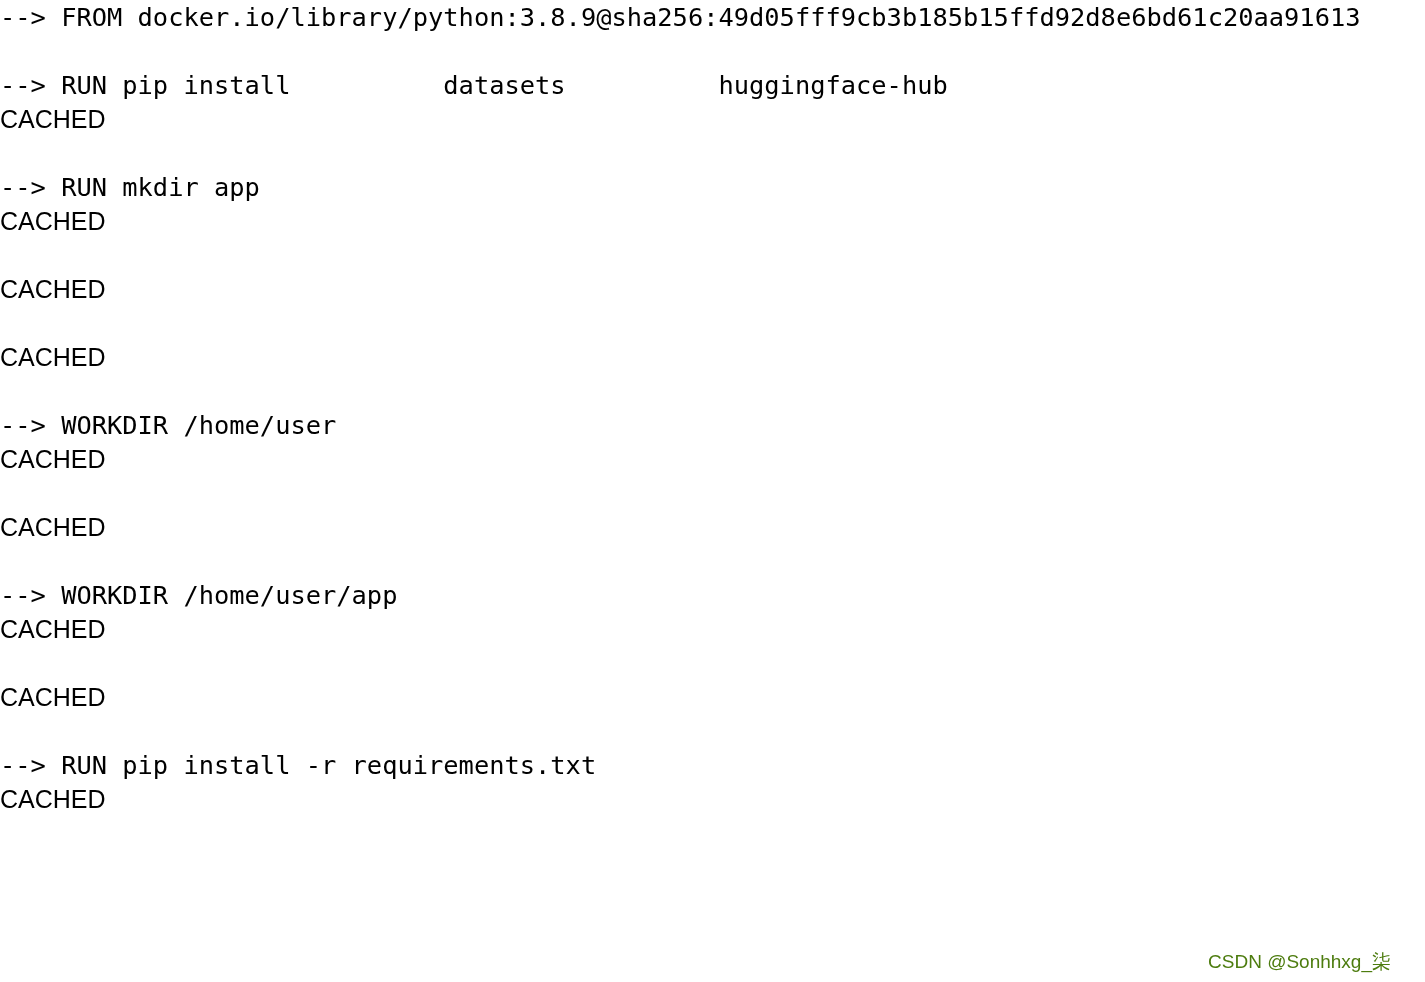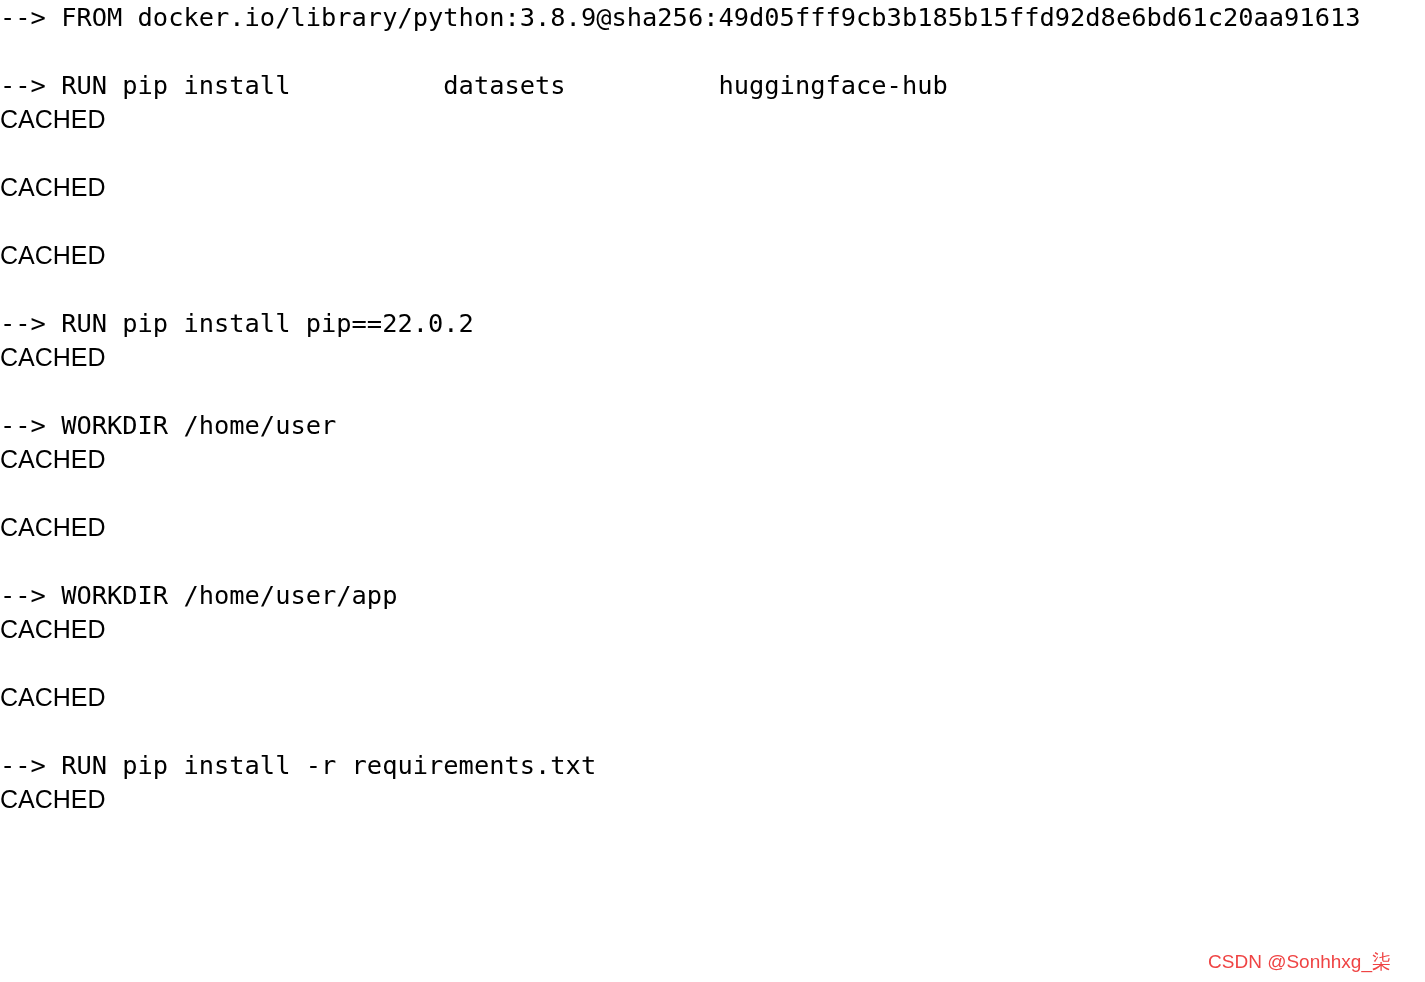--- a/index.html
+++ b/index.html
@@ -67,49 +67,49 @@
   }
 
   
   #watermark {
     position: absolute;
     right: 10px;
     bottom: 8px;
     font-family: "Liberation Sans", sans-serif;
     font-size: 19px;
     line-height: 24px;
-    color: #ef4444;
+    color: #4d7c0f;
     white-space: pre;
     user-select: none;
   }
 </style>
 </head>
 <body>
 
 <div id="log-viewport">
   <div id="log-steps">
       <div class="build-step">
         <div class="cmd-line">--&gt; FROM docker.io/library/python:3.8.9@sha256:49d05fff9cb3b185b15ffd92d8e6bd61c20aa91613</div>
       </div>
       <div class="step-gap"></div>
       <div class="build-step">
         <div class="cmd-line">--&gt; RUN pip install          datasets          huggingface-hub</div>
         <div class="status-line"><span>CACHED</span></div>
       </div>
       <div class="step-gap"></div>
       <div class="build-step">
+        <div class="cmd-line">--&gt; RUN mkdir app</div>
         <div class="status-line"><span>CACHED</span></div>
       </div>
       <div class="step-gap"></div>
       <div class="build-step">
         <div class="status-line"><span>CACHED</span></div>
       </div>
       <div class="step-gap"></div>
       <div class="build-step">
-        <div class="cmd-line">--&gt; RUN pip install pip==22.0.2</div>
         <div class="status-line"><span>CACHED</span></div>
       </div>
       <div class="step-gap"></div>
       <div class="build-step">
         <div class="cmd-line">--&gt; WORKDIR /home/user</div>
         <div class="status-line"><span>CACHED</span></div>
       </div>
       <div class="step-gap"></div>
       <div class="build-step">
         <div class="status-line"><span>CACHED</span></div>

